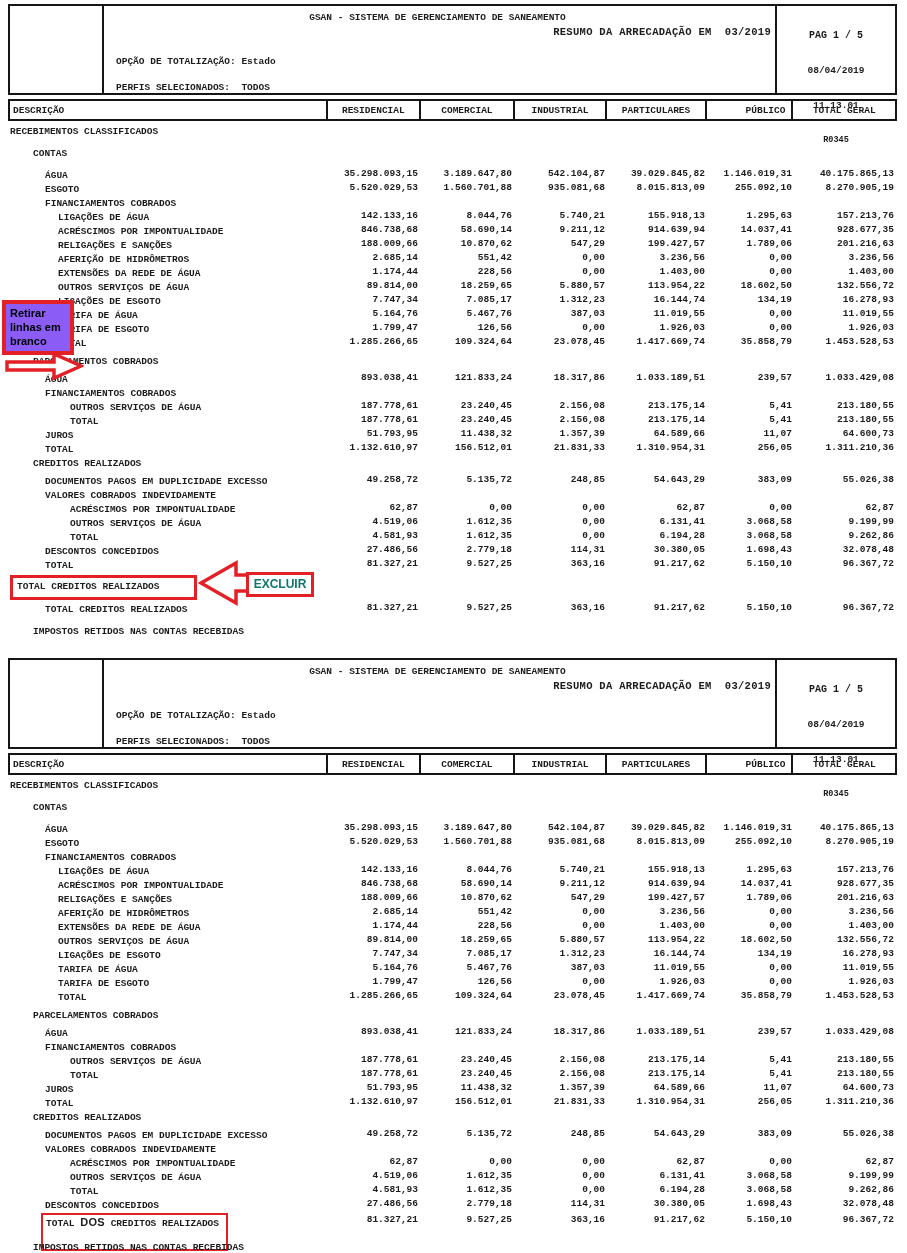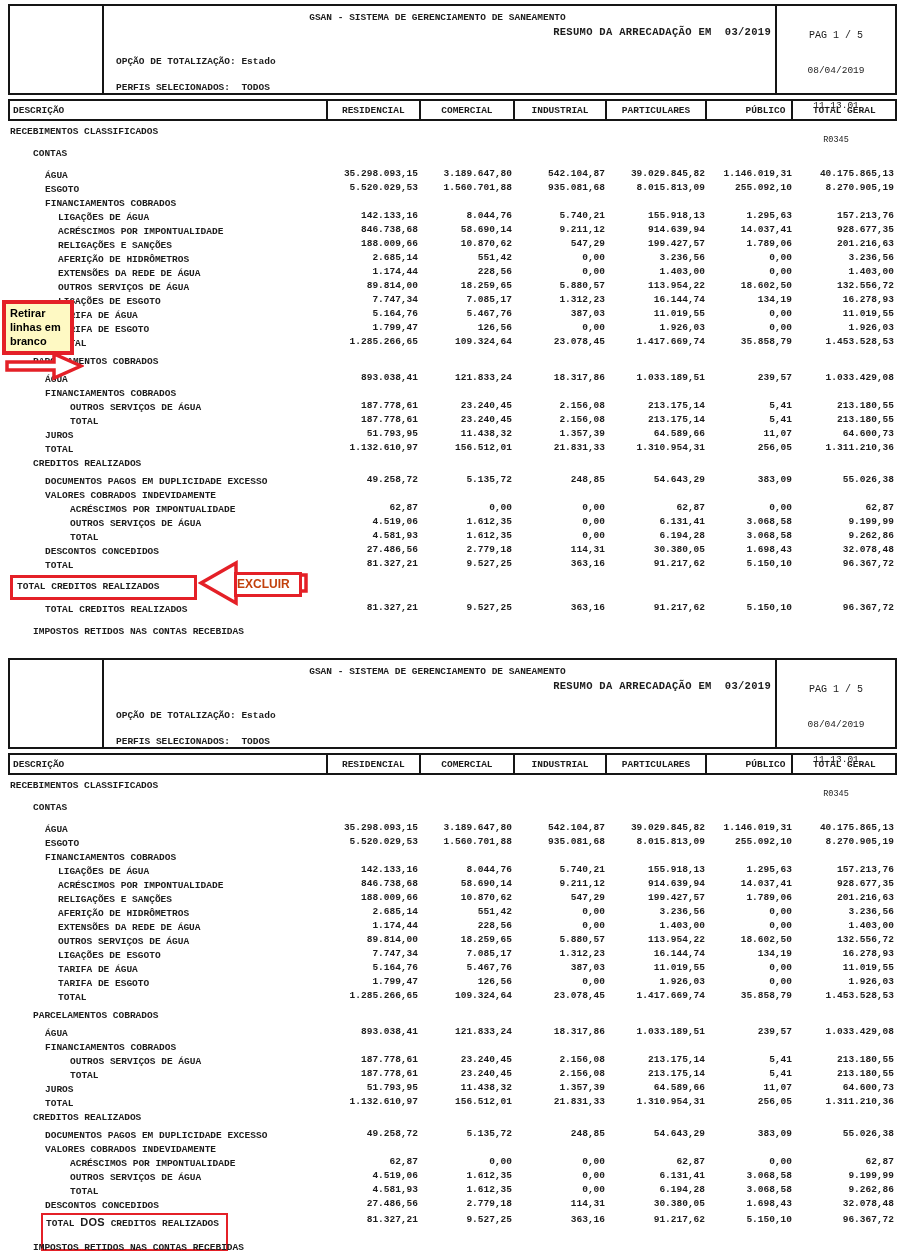--- a/index.html
+++ b/index.html
@@ -14,21 +14,21 @@
   .vdiv{position:absolute;top:0;bottom:0;width:2px;background:#151515;}
   .vdiv.l{left:92px;} .vdiv.r{left:765px;}
   .sys-title{position:absolute;left:94px;right:124px;top:6px;text-align:center;
              font-size:9.5px;font-weight:bold;white-space:pre;}
   .rpt-title{position:absolute;left:94px;right:124px;top:20px;text-align:right;
              font-size:10.5px;font-weight:bold;letter-spacing:.3px;white-space:pre;}
   .hline{position:absolute;left:106px;font-size:9.5px;font-weight:bold;white-space:pre;}
   .hline .formval{font-family:Liberation Mono, monospace;font-size:9.5px;font-weight:bold;}
   .opt-line{top:50px;} .perf-line{top:76px;}
   .pagecell{position:absolute;left:767px;right:0;top:0;bottom:0;text-align:center;}
-  .pagecell div{font-size:9.5px;font-weight:normal;white-space:pre;margin-top:24px;}
+  .pagecell div{font-size:9.5px;font-weight:bold;white-space:pre;margin-top:24px;}
   .pc-page{margin-top:8px;font-size:10px !important;}
   .pc-date{margin-top:4px;} .pc-time{margin-top:4px;}
   .pc-code{margin-top:4px;font-size:8.5px !important;}
 
   
   .rpt-colhead{display:flex;border:2px solid #151515;box-sizing:border-box;margin-top:4px;
                height:22px;line-height:18px;}
   .ch{box-sizing:border-box;border-right:2px solid #151515;font-size:9.5px;font-weight:bold;
       white-space:pre;overflow:hidden;}
   .ch:last-child{border-right:none;}
@@ -46,29 +46,29 @@
   .val{position:absolute;top:0;font-size:9.5px;font-weight:bold;text-align:right;
        box-sizing:border-box;padding-right:3px;white-space:pre;}
   .c0{left:319px;width:94px;} .c1{left:413px;width:94px;} .c2{left:507px;width:93px;}
   .c3{left:600px;width:100px;} .c4{left:700px;width:87px;} .c5{left:787px;width:102px;}
 
   
   .box-thick{border:3px solid #e42027;padding:2px 34px 3px 4px;margin-left:2px;}
   .box-thin{border:2px solid #e42027;padding:0 7px 18px 3px;margin-left:33px !important;}
   .emph{font-family:"Liberation Sans",sans-serif;font-size:11px;font-weight:bold;letter-spacing:.3px;}
   .note-box{position:absolute;left:2px;top:300px;width:58px;border:4px solid #e42027;
-            background:#fef9c3;padding:2px 2px 3px 4px;
+            background:#8b5cf6;padding:2px 2px 3px 4px;
             font-family:"Liberation Sans",sans-serif;font-size:11px;font-weight:bold;
             line-height:14px;color:#000;}
   .arrow-svg{position:absolute;}
   #arrow-right{left:4px;top:350px;}
   #arrow-left{left:198px;top:559px;}
-  .excluir-box{position:absolute;left:234px;top:572px;width:62px;height:19px;
-               border:3px solid #e42027;background:#fff;text-align:left;line-height:19px;
-               font-family:"Liberation Sans",sans-serif;font-size:12px;font-weight:bold;color:#c2410c;}
+  .excluir-box{position:absolute;left:246px;top:572px;width:62px;height:19px;
+               border:3px solid #e42027;background:#fff;text-align:center;line-height:19px;
+               font-family:"Liberation Sans",sans-serif;font-size:12px;font-weight:bold;color:#0f766e;}
 </style>
 </head>
 <body>
 
 <div class="page">
 
   <section class="report" id="report-top">
     <div class="rpt-header">
       <div class="vdiv l"></div>
       <div class="vdiv r"></div>

